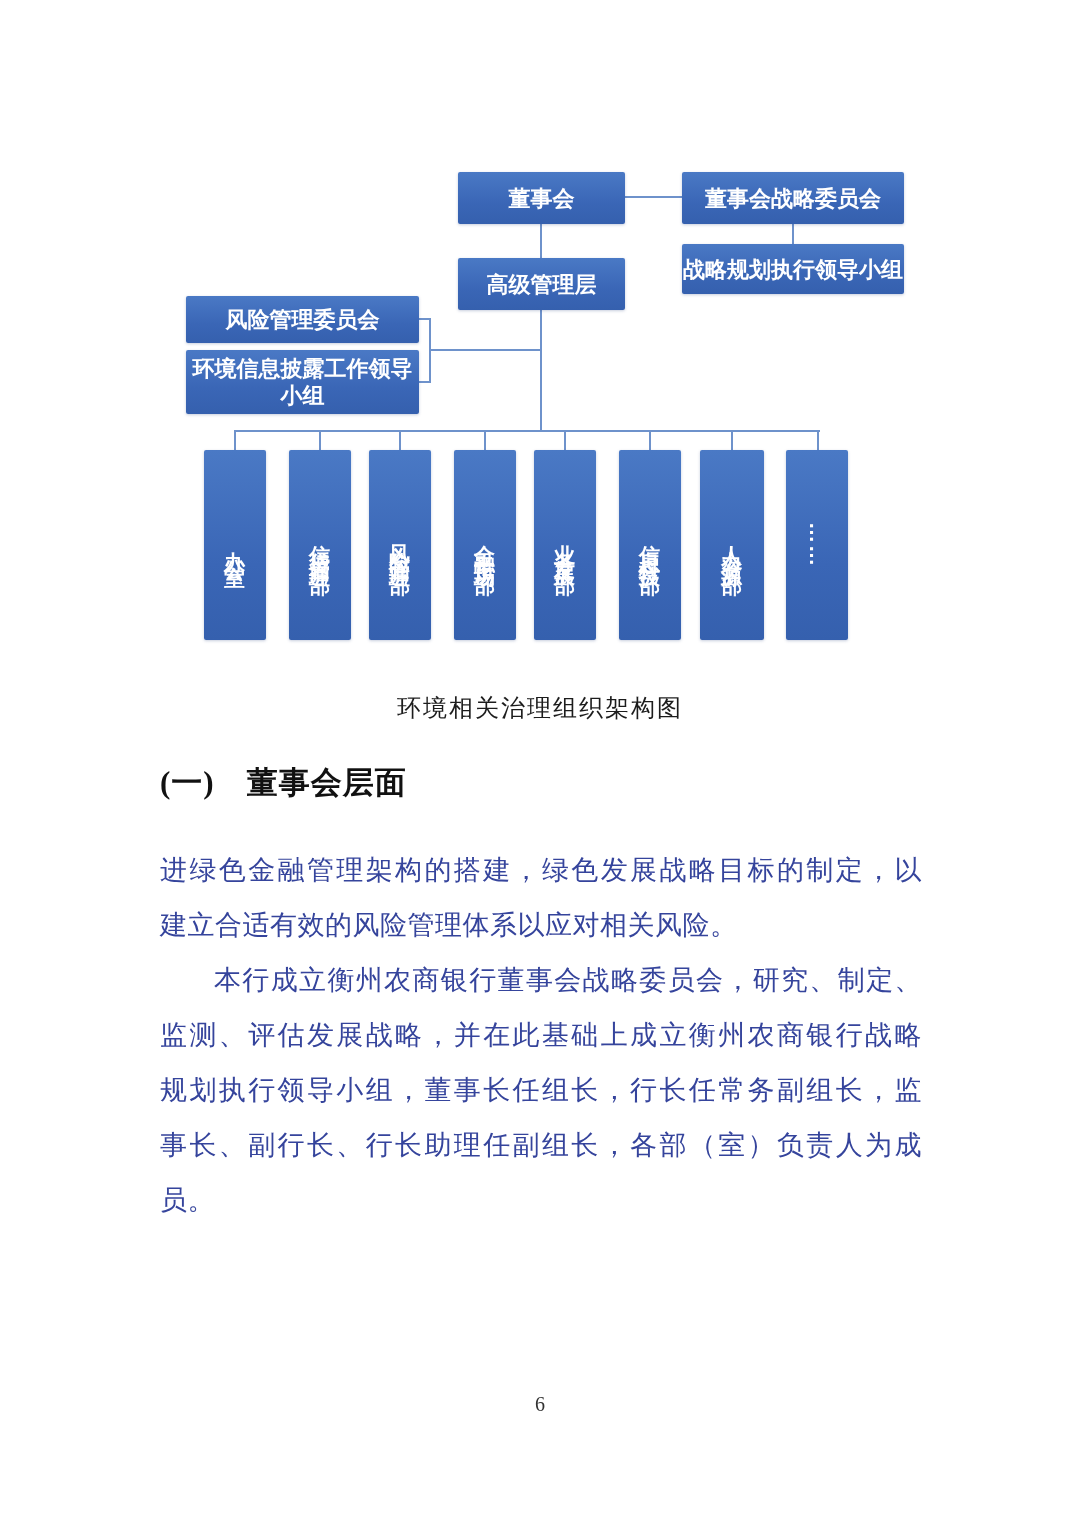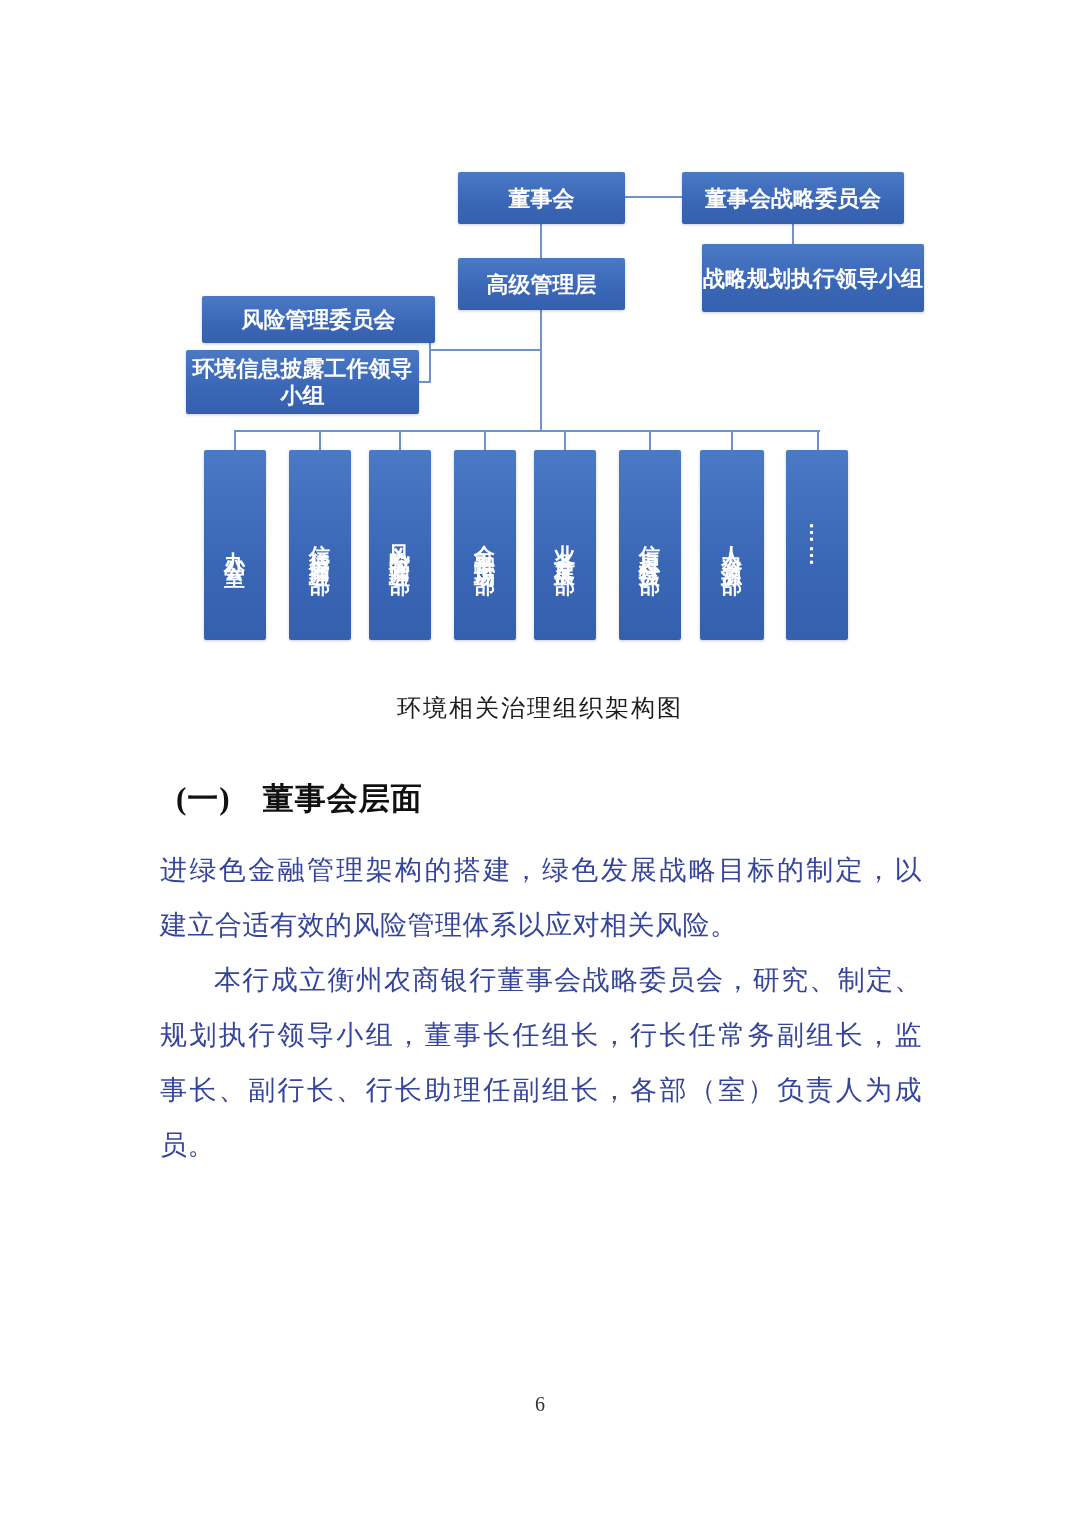--- a/index.html
+++ b/index.html
@@ -25,21 +25,21 @@
     letter-spacing:7px;font-size:21px;padding:8px 0;
   }
   .vnode.ellip{text-orientation:mixed;letter-spacing:2px;}
   .cline{position:absolute;background:#6e92cb;}
   .caption{
     position:absolute;left:0;top:692px;width:1080px;
     text-align:center;font-size:24px;color:#1c1c1c;letter-spacing:2px;
   }
   
   .heading{
-    position:absolute;left:160px;top:762px;width:800px;margin:16px;
+    position:absolute;left:160px;top:762px;width:800px;margin:0;
     font-size:31px;font-weight:bold;color:#111111;letter-spacing:1px;
   }
   .bodytext{
     position:absolute;left:160px;top:843px;width:762px;
     font-size:27px;color:#35449c;
   }
   .line{height:55px;line-height:55px;text-align:left;letter-spacing:0.5px;}
   .line.just{text-align:justify;text-align-last:justify;}
   .line.indent{text-indent:2em;}
   .pageno{
@@ -74,24 +74,24 @@
 
     <div class="node" style="left:458px;top:172px;width:167px;height:52px">
       <span>董事会</span>
     </div>
     <div class="node" style="left:682px;top:172px;width:222px;height:52px">
       <span>董事会战略委员会</span>
     </div>
     <div class="node" style="left:458px;top:258px;width:167px;height:52px">
       <span>高级管理层</span>
     </div>
-    <div class="node" style="left:702px;top:244px;width:222px;height:68px">
+    <div class="node" style="left:682px;top:244px;width:222px;height:50px">
       <span>战略规划执行领导小组</span>
     </div>
-    <div class="node" style="left:202px;top:296px;width:233px;height:47px">
+    <div class="node" style="left:186px;top:296px;width:233px;height:47px">
       <span>风险管理委员会</span>
     </div>
     <div class="node" style="left:186px;top:350px;width:233px;height:64px">
       <span>环境信息披露工作领导小组</span>
     </div>
 
     <div class="node vnode" style="left:204px;top:450px;width:62px;height:190px">
       <span>办公室</span>
     </div>
     <div class="node vnode" style="left:289px;top:450px;width:62px;height:190px">
@@ -118,20 +118,21 @@
   </div>
 
   <div class="caption">环境相关治理组织架构图</div>
 
   <h2 class="heading">(一)　董事会层面</h2>
 
   <div class="bodytext">
     <div class="line just">进绿色金融管理架构的搭建，绿色发展战略目标的制定，以</div>
     <div class="line">建立合适有效的风险管理体系以应对相关风险。</div>
     <div class="line just indent">本行成立衡州农商银行董事会战略委员会，研究、制定、</div>
+    <div class="line just">监测、评估发展战略，并在此基础上成立衡州农商银行战略</div>
     <div class="line just">规划执行领导小组，董事长任组长，行长任常务副组长，监</div>
     <div class="line just">事长、副行长、行长助理任副组长，各部（室）负责人为成</div>
     <div class="line">员。</div>
   </div>
 
   <div class="pageno">6</div>
 
 </div>
 
 </body></html>

